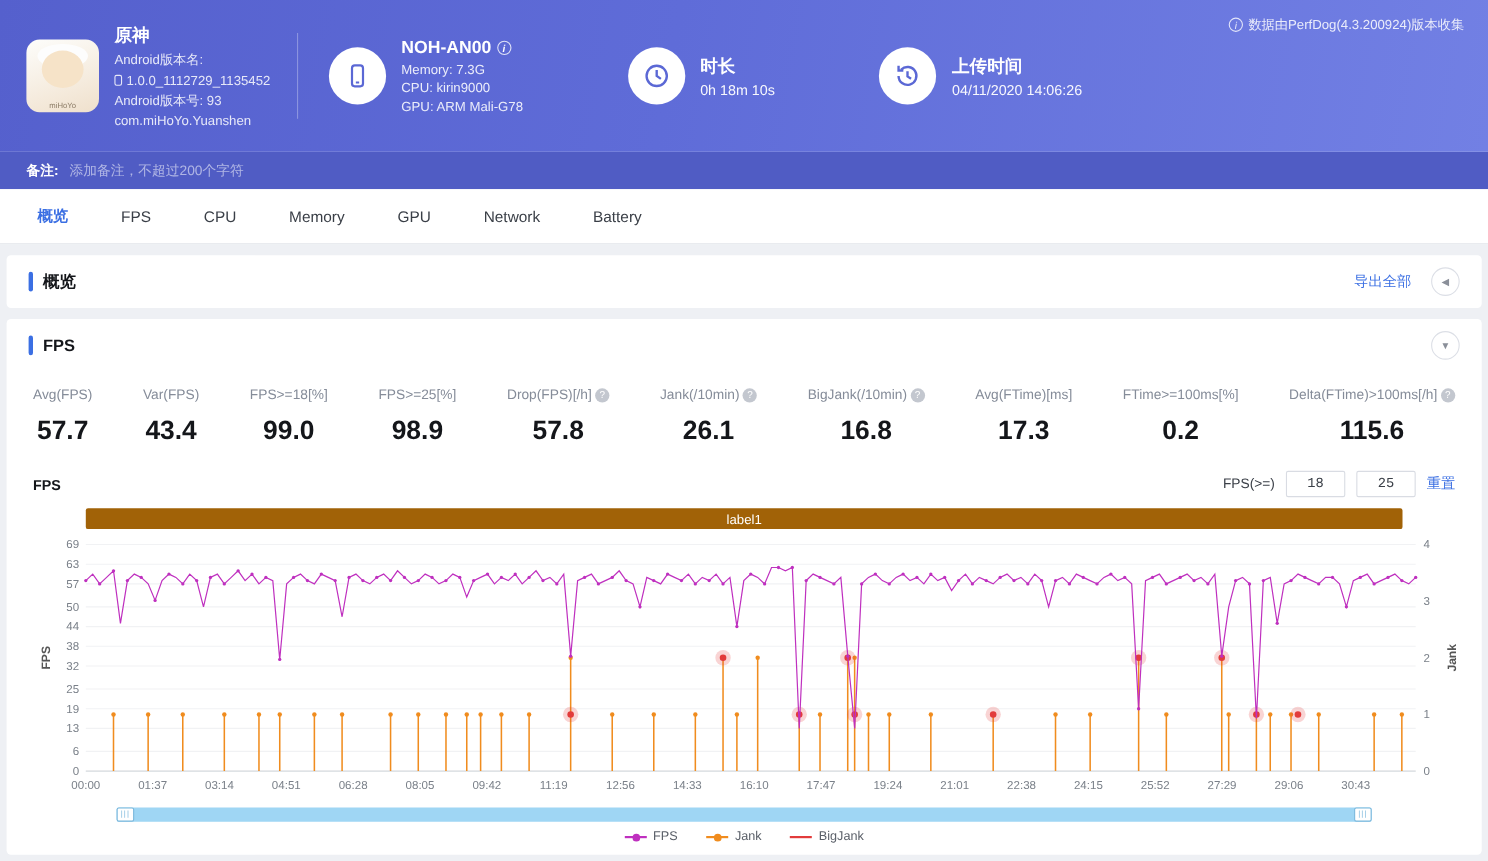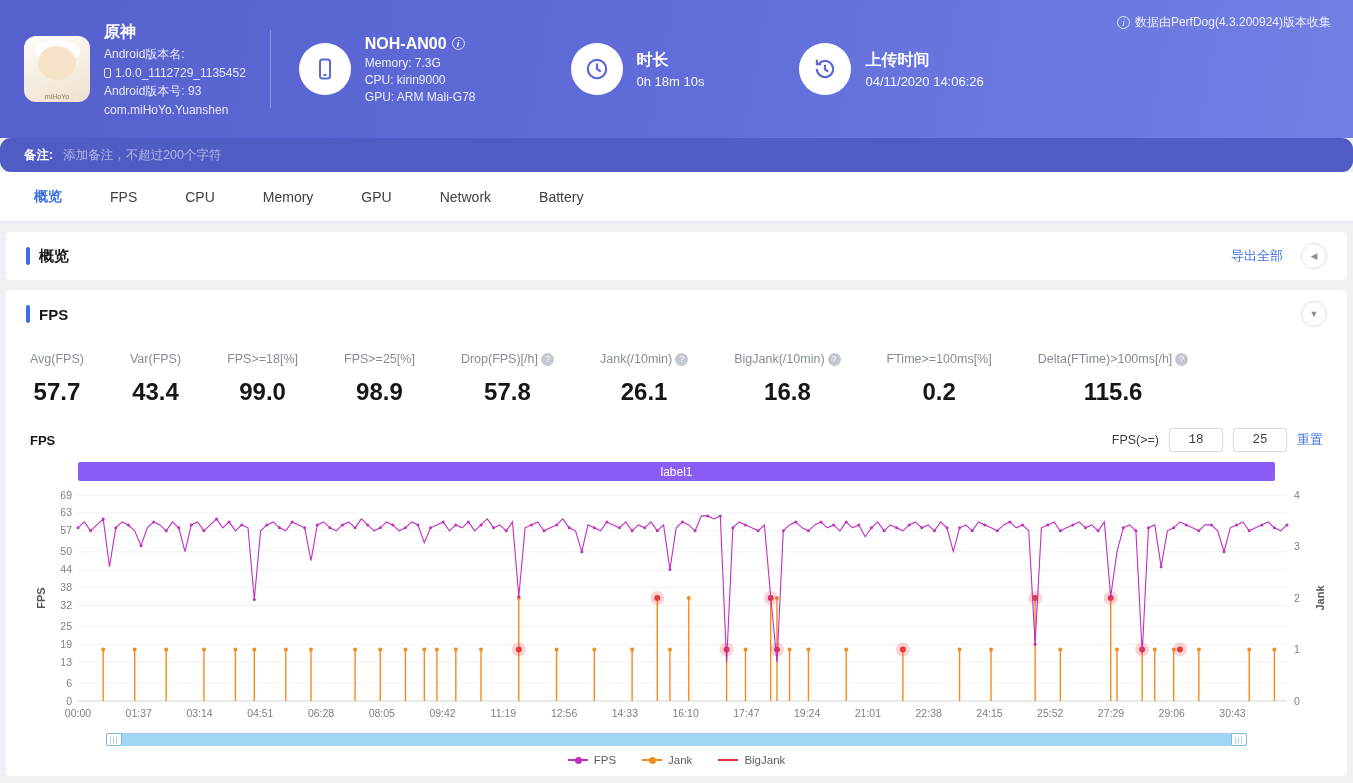--- a/index.html
+++ b/index.html
@@ -24,21 +24,21 @@
   .hdivider{width:1px;height:78px;background:rgba(255,255,255,.3);margin:0 28px 0 24px;}
   .hicon{width:52px;height:52px;border-radius:50%;background:#fff;color:#5b68d5;
     display:flex;align-items:center;justify-content:center;flex:0 0 auto;}
   .hcol{display:flex;flex-direction:column;gap:3px;}
   .htitle{font-size:16px;font-weight:bold;display:flex;align-items:center;gap:5px;}
   .hline{font-size:12px;color:rgba(255,255,255,.88);}
   .hval{font-size:13px;color:rgba(255,255,255,.95);}
   .sp1{margin-left:90px;} .sp2{margin-left:95px;} .sp3{margin-left:95px;}
   
   .remark{height:34px;background:rgba(17,24,90,.18);display:flex;align-items:center;padding:0 24px;gap:10px;
-    background-color:#505cc4;border-radius:11px;}
+    background-color:#505cc4;}
   .remark-label{color:#fff;font-size:12.5px;font-weight:bold;}
   .remark-input{flex:1;background:transparent;border:none;outline:none;color:#bef264;font-size:12.5px;
     font-family:"Liberation Sans","DejaVu Sans",sans-serif;}
   .remark-input::placeholder{color:rgba(255,255,255,.55);}
   
   .tabbar{background:#fff;border-bottom:1px solid #e7e9ee;display:flex;align-items:center;
     padding:0 14px;height:50px;gap:8px;}
   .tab{padding:0 20px;font-size:14px;color:#3a3f47;cursor:pointer;height:100%;display:flex;align-items:center;}
   .tab.active{color:#3b6fe3;font-weight:bold;}
   
@@ -58,21 +58,21 @@
     font-size:9px;line-height:13px;text-align:center;margin-left:3px;}
   .metric-value{font-size:24px;font-weight:bold;color:#14161a;margin-top:12px;}
   
   .chart-head{display:flex;align-items:center;padding:16px 24px 10px 24px;}
   .chart-label{font-size:13px;font-weight:bold;color:#14161a;}
   .filter{display:flex;align-items:center;gap:10px;font-size:12.5px;color:#3a3f47;}
   .fps-input{width:54px;height:24px;border:1px solid #d9dce3;border-radius:2px;text-align:center;font-size:12.5px;
     color:#3a3f47;outline:none;font-family:Liberation Mono, monospace;}
   
   .chart-wrap{padding:0 28px;}
-  .banner{margin:0 44px 6px 44px;height:19px;background:#8b5cf6;color:#fff;font-size:12px;
+  .banner{margin:0 44px 6px 44px;height:19px;background:#a16207;color:#fff;font-size:12px;
     display:flex;align-items:center;justify-content:center;border-radius:2px;}
   .tick{font-size:10.5px;fill:#7a8089;}
   .axis-title{font-size:11px;fill:#555;font-weight:bold;}
   
   .scrollbar{margin:4px 72px 0 72px;height:13px;background:#9fd6f4;border-radius:2px;
     display:flex;align-items:center;justify-content:space-between;}
   .sb-handle{width:16px;height:13px;background:#fff;border:1px solid #79b7dc;border-radius:2px;
     font-size:7px;color:#79b7dc;display:flex;align-items:center;justify-content:center;letter-spacing:1px;cursor:ew-resize;}
   
   .legend{display:flex;justify-content:center;gap:26px;padding:8px 0 10px 0;align-items:center;}
@@ -214,20 +214,24 @@
         <div class="metric-label">Drop(FPS)[/h]<span class="qicon">?</span></div>
         <div class="metric-value">57.8</div>
       </div>
       <div class="metric">
         <div class="metric-label">Jank(/10min)<span class="qicon">?</span></div>
         <div class="metric-value">26.1</div>
       </div>
       <div class="metric">
         <div class="metric-label">BigJank(/10min)<span class="qicon">?</span></div>
         <div class="metric-value">16.8</div>
+      </div>
+      <div class="metric">
+        <div class="metric-label">Avg(FTime)[ms]</div>
+        <div class="metric-value">17.3</div>
       </div>
       <div class="metric">
         <div class="metric-label">FTime&gt;=100ms[%]</div>
         <div class="metric-value">0.2</div>
       </div>
       <div class="metric">
         <div class="metric-label">Delta(FTime)&gt;100ms[/h]<span class="qicon">?</span></div>
         <div class="metric-value">115.6</div>
       </div>
     </div>

